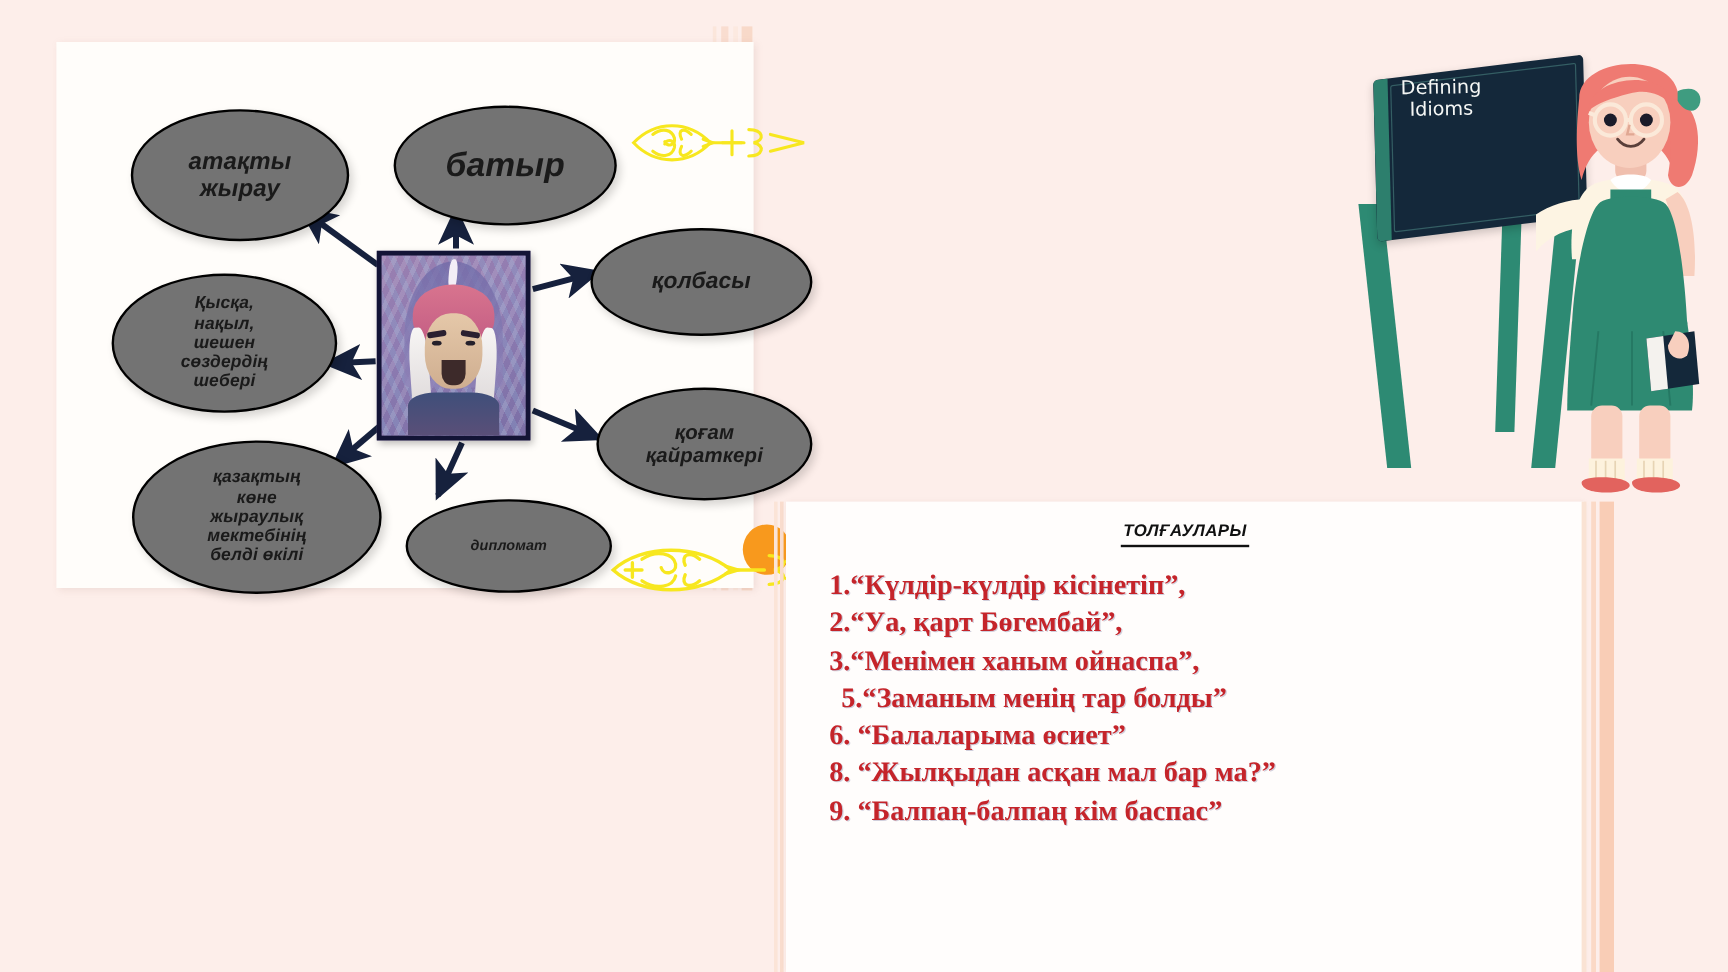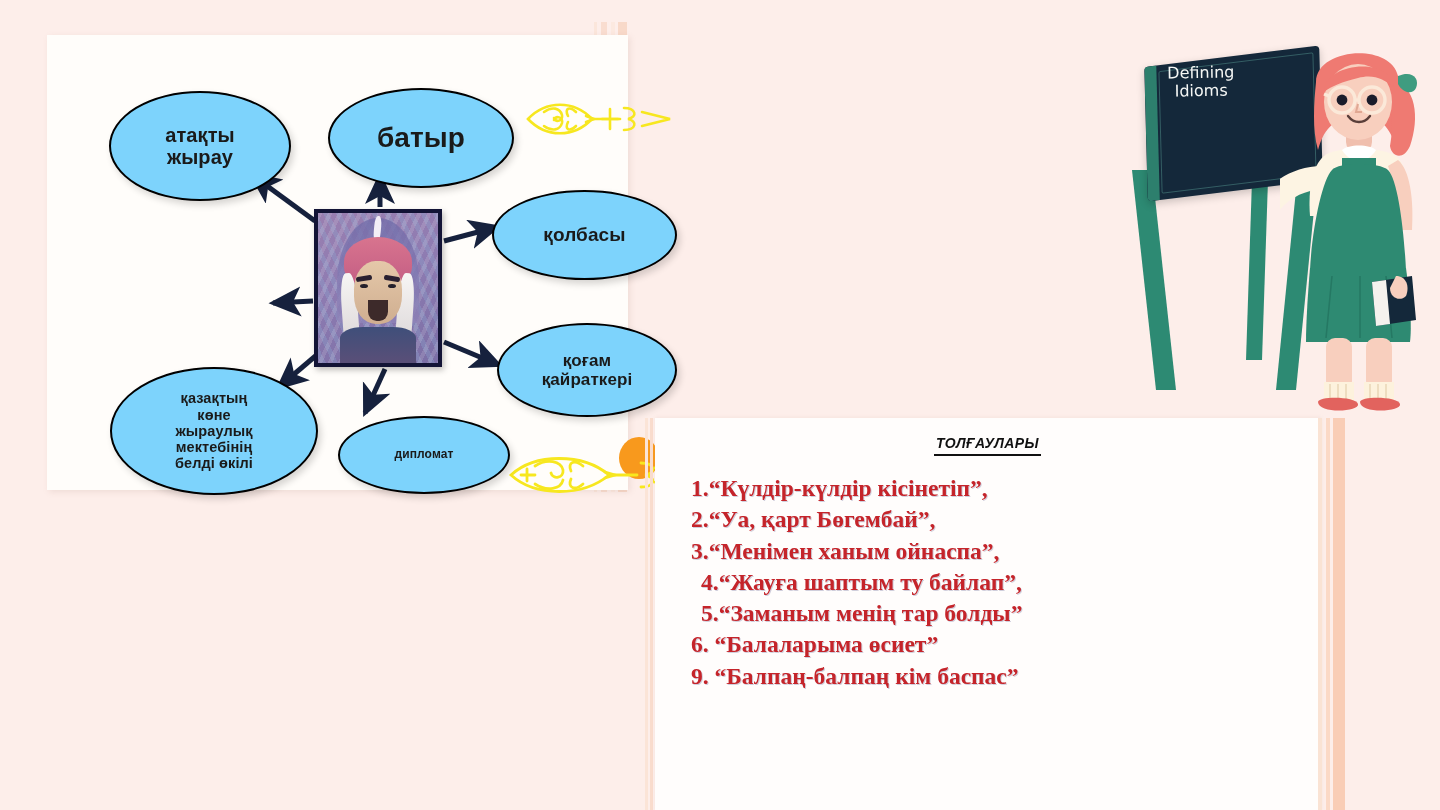--- a/index.html
+++ b/index.html
@@ -32,25 +32,26 @@
     position: absolute; top: 0; height: 100%;
     display: block;
   }
   .st1 { left: 2px;  width: 3px;  background: #fbe6db; }
   .st2 { left: 9px;  width: 6px;  background: #f9ddd0; }
   .st3 { left: 19px; width: 4px;  background: #fce9e0; }
   .st4 { left: 26px; width: 9px;  background: #f8d9c9; }
 
   .ellipse {
     position: absolute;
-    background: #7dd3fc;
+    background: #737373;
     border: 2.4px solid #000;
     border-radius: 50%;
     display: flex; align-items: center; justify-content: center;
     text-align: center;
+    font-style: italic;
     font-weight: bold;
     color: #1a1a1a;
     line-height: 1.12;
     letter-spacing: .1px;
     box-shadow: 3px 4px 7px rgba(0,0,0,.16);
   }
 
   #e-atakty { left: 62px;  top: 56px;  width: 182px; height: 110px; font-size: 20px; }
   #e-batyr  { left: 281px; top: 53px;  width: 186px; height: 100px; font-size: 28px; }
   #e-kolbasy{ left: 445px; top: 155px; width: 185px; height: 90px;  font-size: 19px; }
@@ -338,39 +339,46 @@
     </div>
 
     <div class="ellipse" id="e-kazak">
       <div><span>қазақтың</span><br>
       <span>көне</span><br>
       <span>жыраулық</span><br>
       <span>мектебінің</span><br>
       <span>белді өкілі</span></div>
     </div>
 
+    <div class="ellipse" id="e-kyska">
+      <div><span>Қысқа,</span><br>
+      <span>нақыл,</span><br>
+      <span>шешен</span><br>
+      <span>сөздердің</span><br>
+      <span>шебері</span></div>
+    </div>
 
   </div>
 
   <div id="tolgau-stripes">
     <i class="ts1"></i>
     <i class="ts2"></i>
   </div>
 
   <div id="tolgau-panel">
     <div id="tolgau-title">
       <span>Толғаулары</span>
     </div>
     <ul id="tolgau-list">
       <li>1.“Күлдір-күлдір кісінетіп”,</li>
       <li>2.“Уа, қарт Бөгембай”,</li>
       <li>3.“Менімен ханым ойнаспа”,</li>
-      <li class="ind">4.“Жауға шаптым ту байлап”,</li>
       <li class="ind">5.“Заманым менің тар болды”</li>
       <li>6. “Балаларыма өсиет”</li>
+      <li>8. “Жылқыдан асқан мал бар ма?”</li>
       <li>9. “Балпаң-балпаң кім баспас”</li>
     </ul>
   </div>
 
   <div id="right-stripes">
     <i class="rs1"></i>
     <i class="rs2"></i>
     <i class="rs3"></i>
   </div>
 

